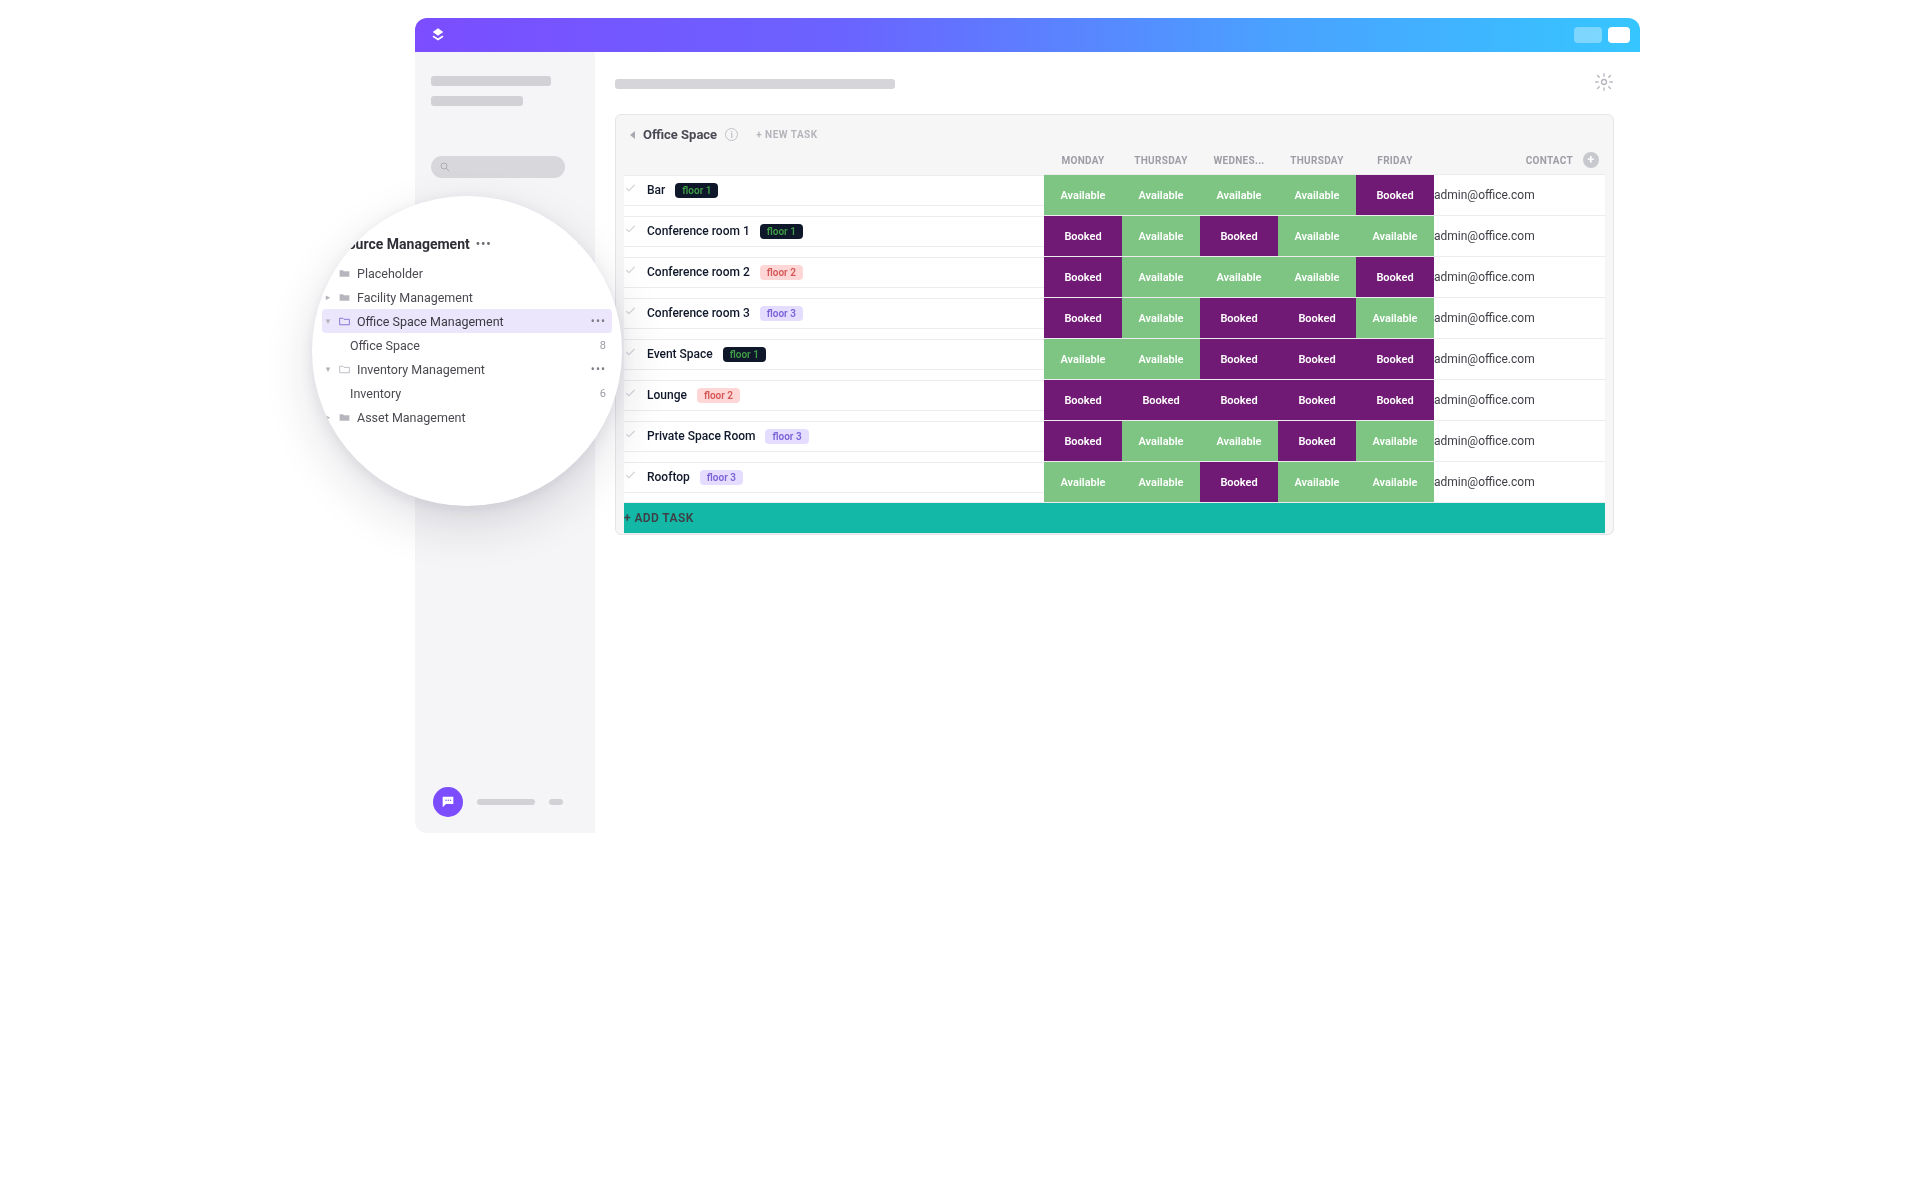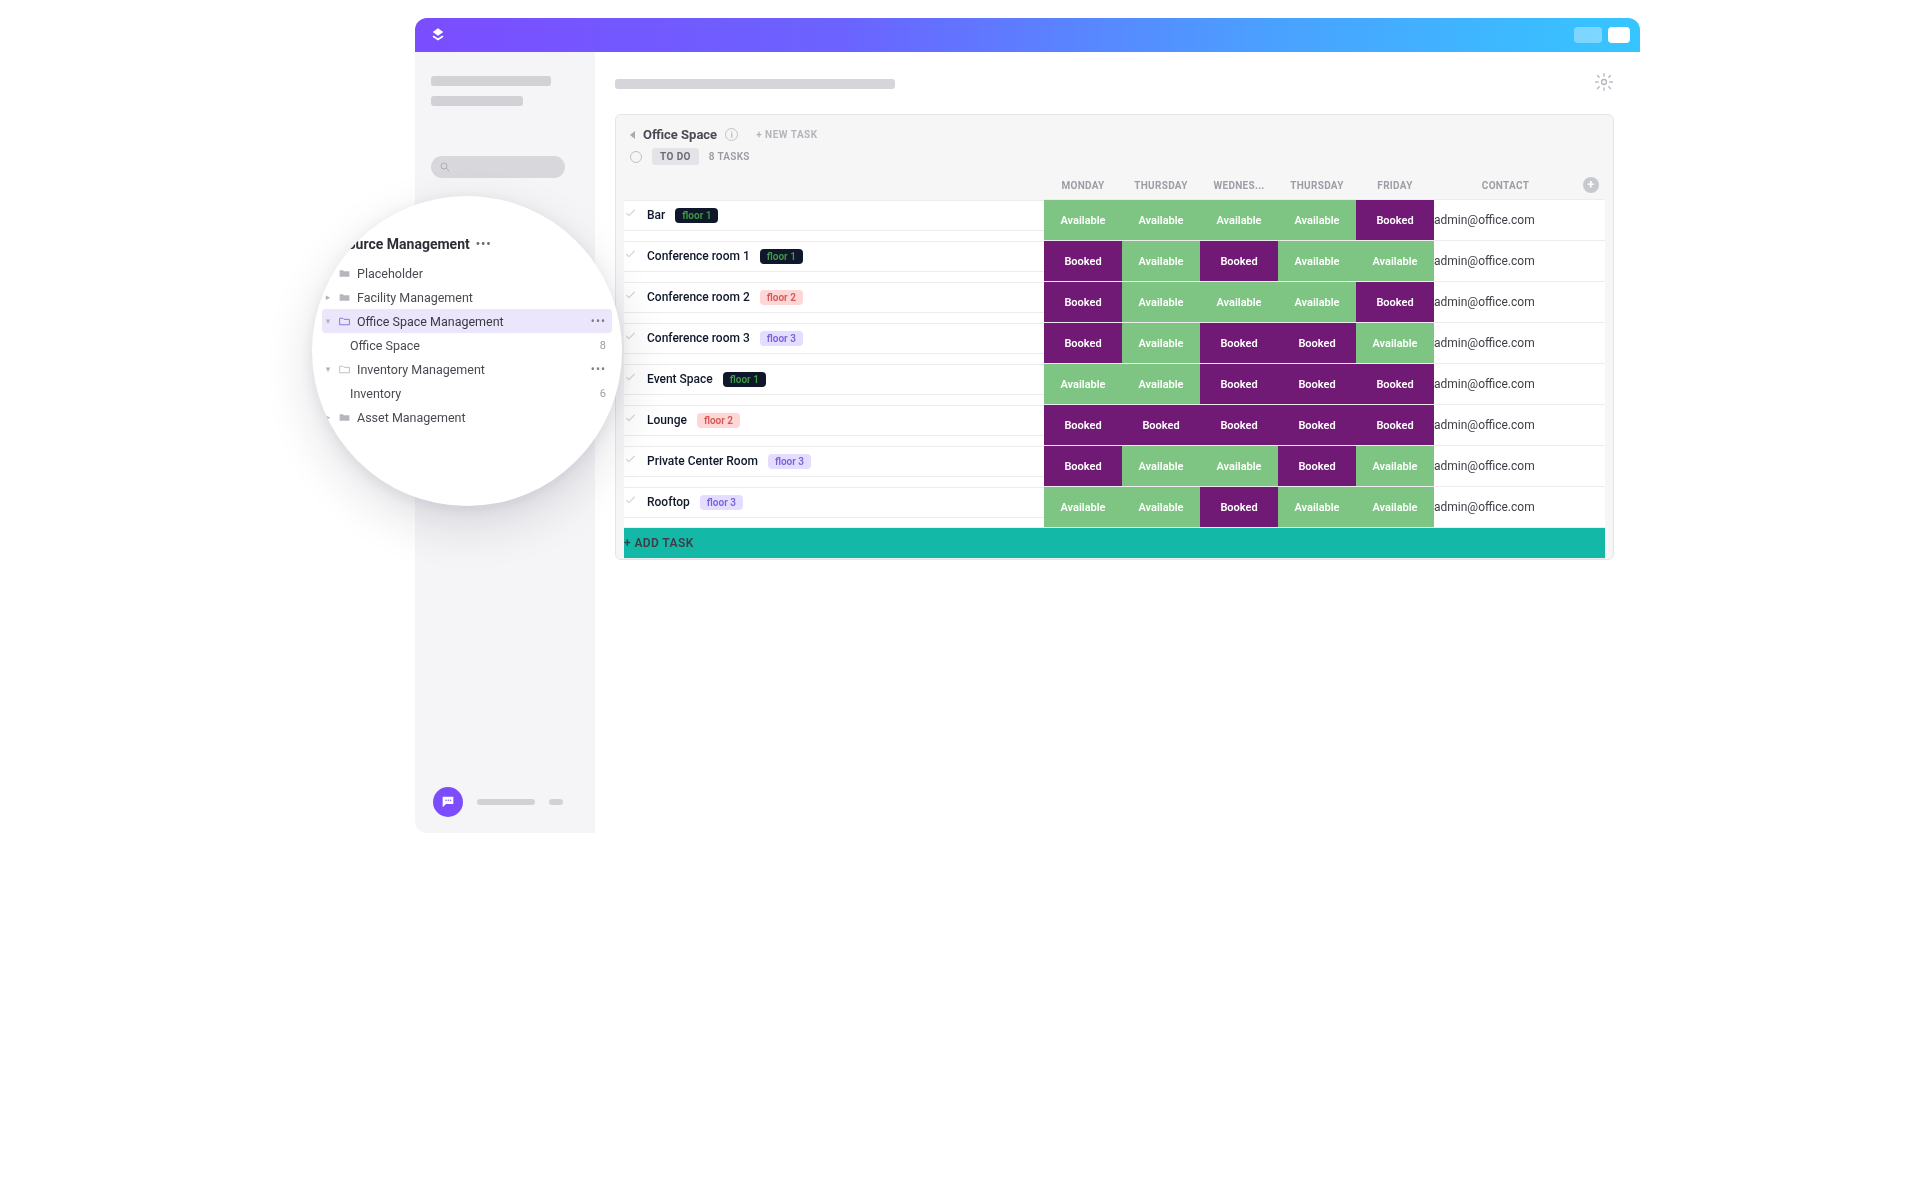--- a/index.html
+++ b/index.html
@@ -55,21 +55,21 @@
   .status-row { display:flex; align-items:center; padding:2px 6px 6px 6px; gap:10px; }
   .status-circle { width:12px;height:12px;border-radius:50%;border:1.5px solid #c0c0c7; display:inline-block;}
   .status-chip { background:#e4e4e8; color:#6b6b73; font-size:10px; font-weight:700; padding:3px 8px; border-radius:3px; letter-spacing:.4px;}
   .status-count { color:#9a9aa2; font-size:10px; font-weight:600; letter-spacing:.3px; }
 
   table.sched { width:100%; border-collapse:collapse; table-layout:fixed; }
   table.sched col.name { width:420px; }
   table.sched col.day { width:78px; }
   table.sched col.contact { width:auto; }
   table.sched col.plus { width:28px; }
-  table.sched thead th { text-align:center; color:#9d9da6; font-size:10px; font-weight:700; letter-spacing:.3px; padding:6px 4px; }
+  table.sched thead th { text-align:right; color:#9d9da6; font-size:10px; font-weight:700; letter-spacing:.3px; padding:6px 4px; }
   table.sched thead th.day { text-align:center; }
   table.sched thead th.plus { text-align:center; }
   .pluscirc { width:16px;height:16px;border-radius:50%;background:#c8c8cf;color:#fff;display:inline-flex;align-items:center;justify-content:center;font-size:12px;line-height:1;cursor:pointer;}
   table.sched tbody tr { background:#fff; }
   table.sched tbody td { border-top:1px solid #ececef; border-bottom:1px solid #ececef; font-size:12px; color:#3e3e46; padding:0; height:31px; }
   td.namecell { padding-left:28px; display:flex; align-items:center; gap:10px; height:31px; }
   .check { color:#d5d5db; }
   .room { font-weight:500; color:#0f172a; }
   .tag { font-size:10px; font-weight:600; padding:2px 7px; border-radius:4px; display:inline-block; }
   .tag.green { background:#0f172a; color:#3f9d47; }
@@ -159,25 +159,20 @@
               </svg>
         </span>
       </div>
 
       <div class="board">
         <div class="board-header">
           <span class="bh-caret"></span>
           <span class="bh-title">Office Space</span>
           <span class="bh-info">i</span>
           <span class="bh-new">+ NEW TASK</span>
-        </div>
-        <div class="status-row">
-          <span class="status-circle"></span>
-          <span class="status-chip">TO DO</span>
-          <span class="status-count">8 TASKS</span>
         </div>
 
         <table class="sched">
           <colgroup>
             <col class="name">
                 <col class="day">
                 <col class="day">
                 <col class="day">
                 <col class="day">
                 <col class="day">
@@ -351,21 +346,21 @@
                     <div class="slot book">Booked</div>
                   </td>
                   <td class="contact">admin@office.com</td>
                   <td></td>
                 </tr>
                 <tr>
                   <td class="namecell">
                     <span class="check"><svg width="13" height="13" viewBox="0 0 24 24">
                         <path d="M5 12l4 4 10-10" fill="none" stroke="currentColor" stroke-width="2.2" stroke-linecap="round"></path>
                       </svg></span>
-                    <span class="room">Private Center Room</span>
+                    <span class="room">Private Space Room</span>
                     <span class="tag purple">floor 3</span>
                   </td>
                   <td class="day">
                     <div class="slot book">Booked</div>
                   </td>
                   <td class="day">
                     <div class="slot avail">Available</div>
                   </td>
                   <td class="day">
                     <div class="slot avail">Available</div>

